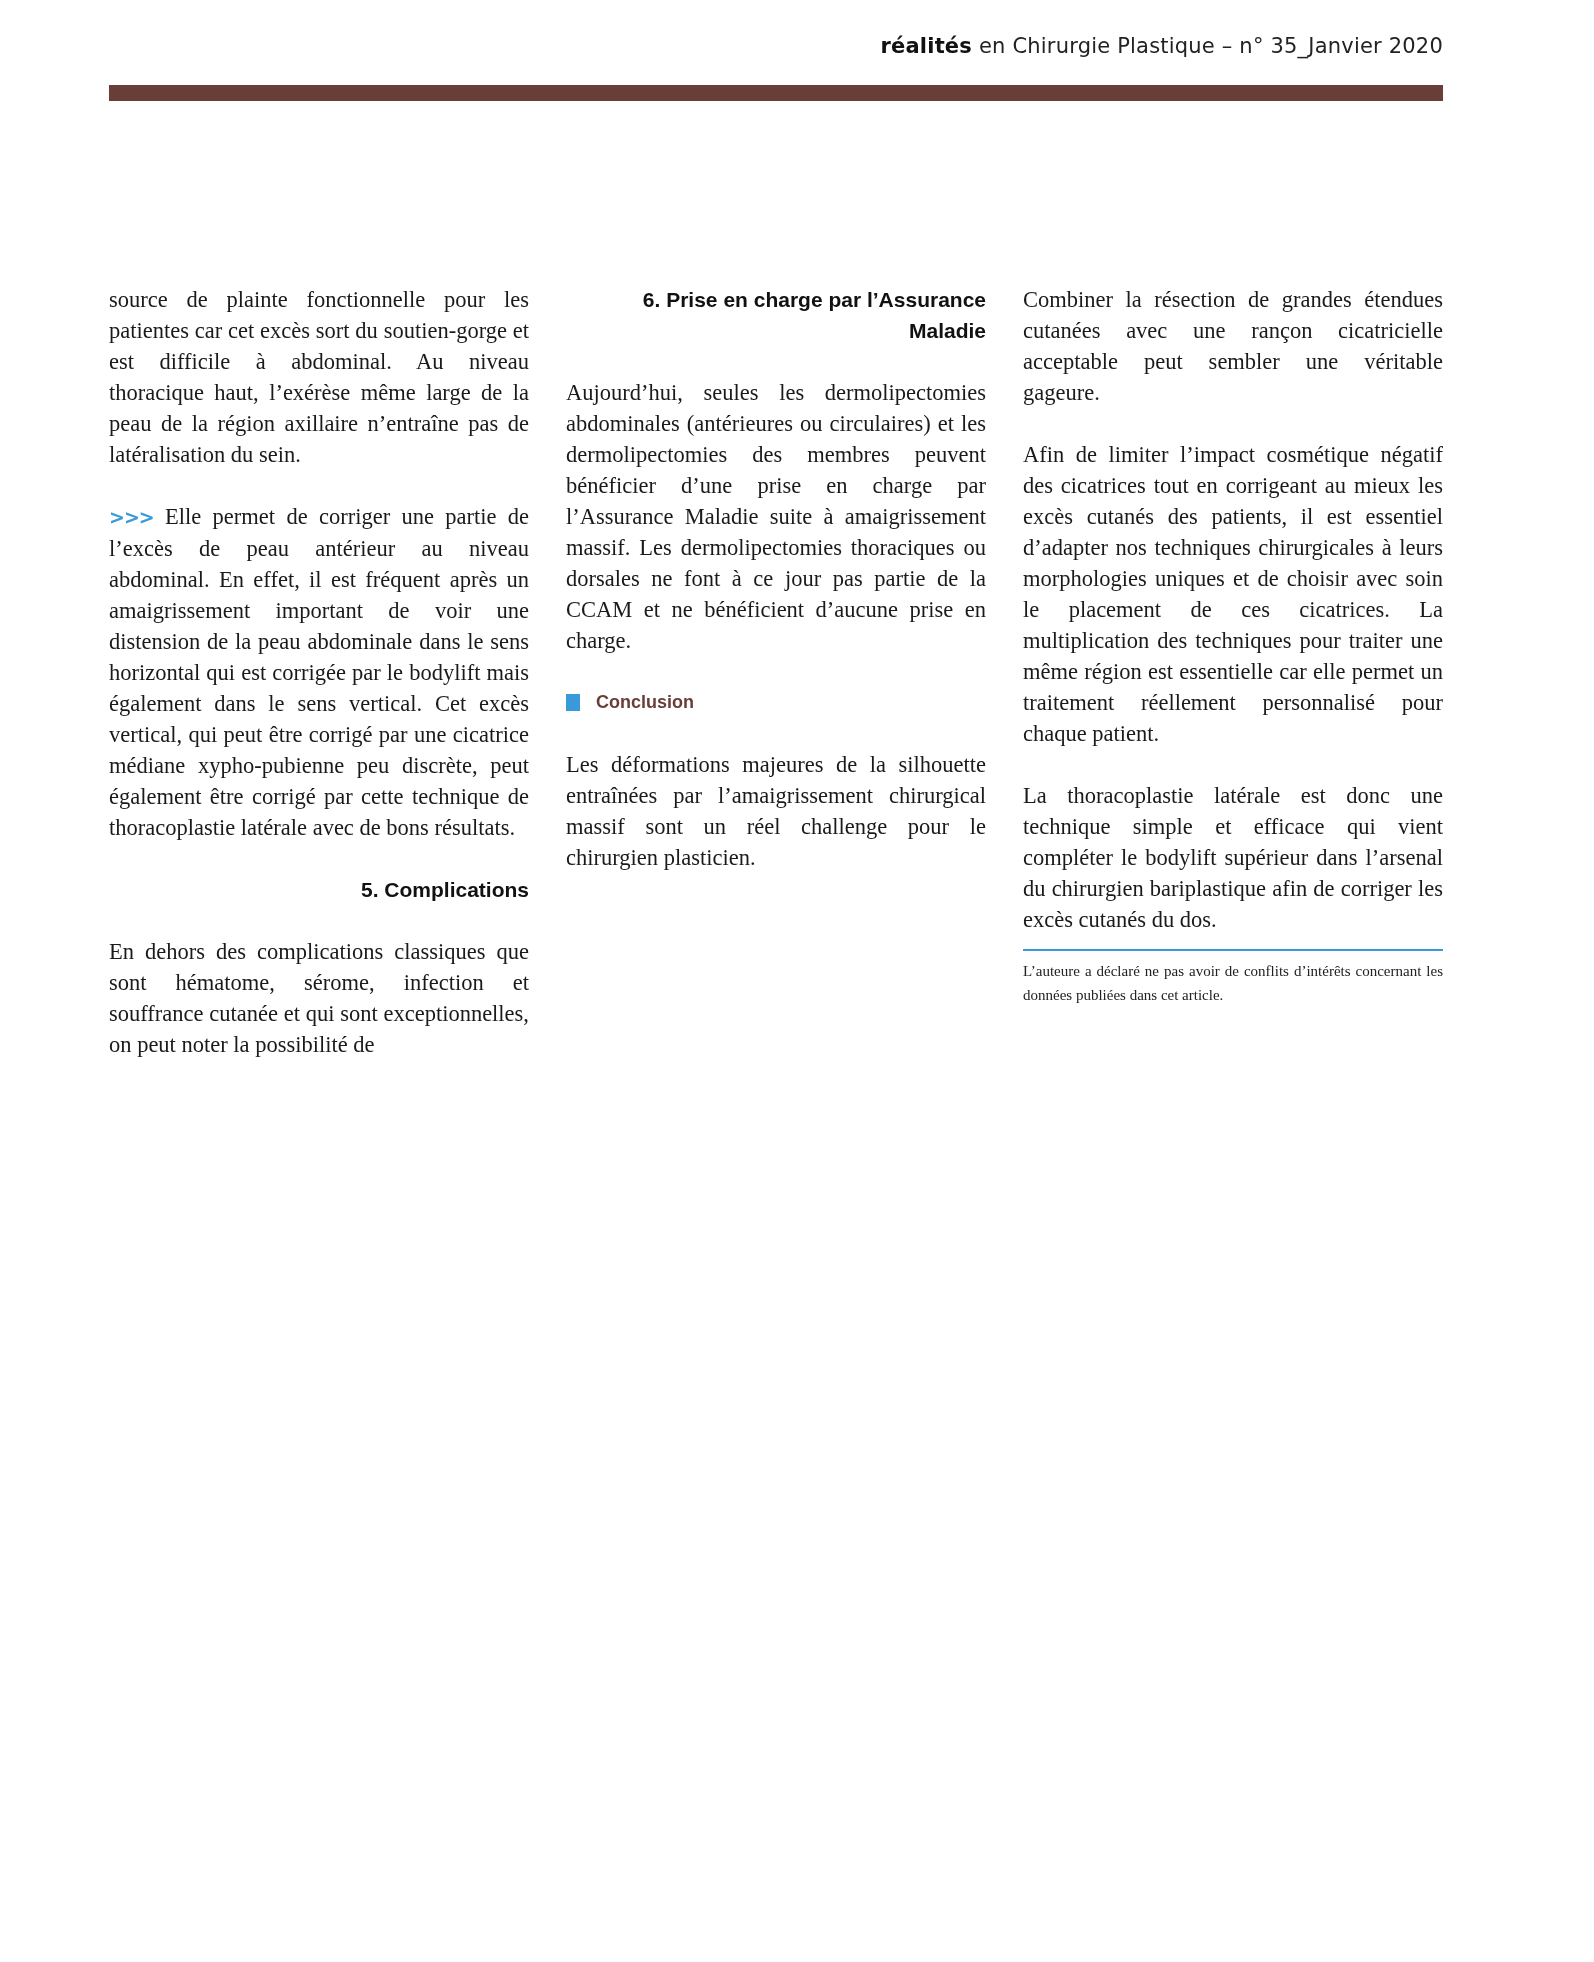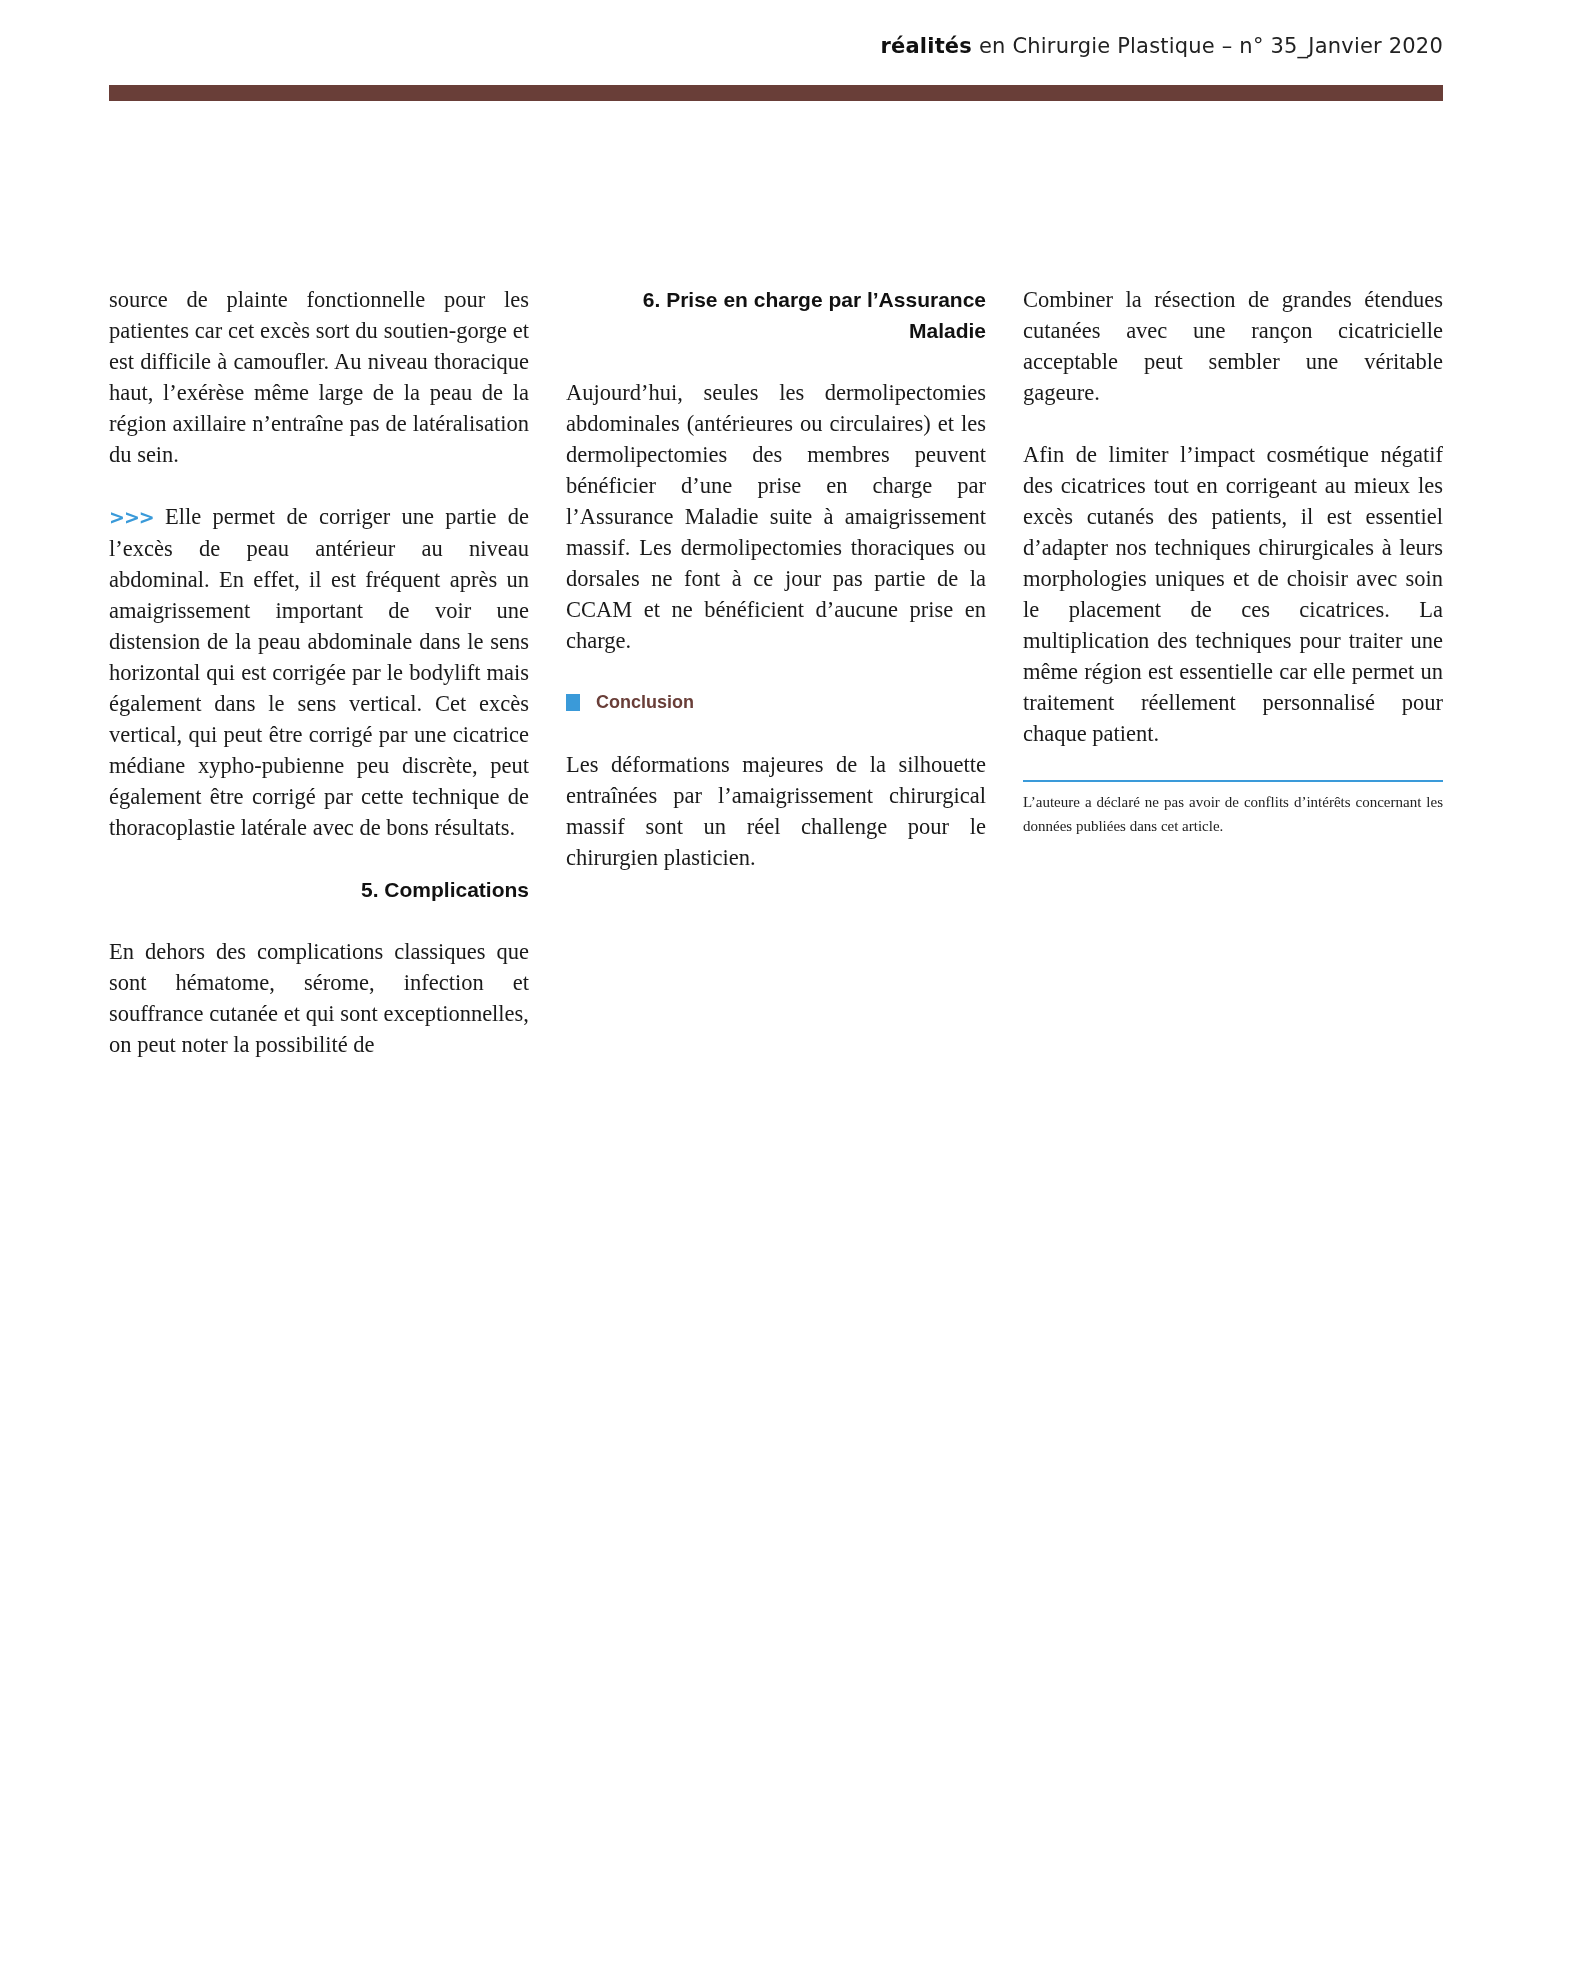--- a/index.html
+++ b/index.html
@@ -46,34 +46,35 @@
 </style>
 </head>
 <body>
 
 <div class="header-title">
   <b>réalités</b><span> en Chirurgie Plastique – n° 35_Janvier 2020</span>
 </div>
 <div class="header-bar"></div>
 
 <div class="col col1">
-  <p>source de plainte fonctionnelle pour les patientes car cet excès sort du soutien-gorge et est difficile à camoufler. Au niveau thoracique haut, l’exérèse même large de la peau de la région axillaire n’entraîne pas de latéralisation du sein.</p>
+  <p>source de plainte fonctionnelle pour les patientes car cet excès sort du soutien-gorge et est difficile à abdominal. Au niveau thoracique haut, l’exérèse même large de la peau de la région axillaire n’entraîne pas de latéralisation du sein.</p>
   <p><span class="arrows">&gt;&gt;&gt;</span><span> Elle permet de corriger une partie de l’excès de peau antérieur au niveau abdominal. En effet, il est fréquent après un amaigrissement important de voir une distension de la peau abdominale dans le sens horizontal qui est corrigée par le bodylift mais également dans le sens vertical. Cet excès vertical, qui peut être corrigé par une cicatrice médiane xypho-pubienne peu discrète, peut également être corrigé par cette technique de thoracoplastie latérale avec de bons résultats.</span></p>
   <div class="sub-h">5. Complications</div>
   <p>En dehors des complications classiques que sont hématome, sérome, infection et souffrance cutanée et qui sont exceptionnelles, on peut noter la possibilité de</p>
 </div>
 
 <div class="col col2">
   <div class="sub-h">6. Prise en charge par l’Assurance Maladie</div>
   <p>Aujourd’hui, seules les dermolipectomies abdominales (antérieures ou circulaires) et les dermolipectomies des membres peuvent bénéficier d’une prise en charge par l’Assurance Maladie suite à amaigrissement massif. Les dermolipectomies thoraciques ou dorsales ne font à ce jour pas partie de la CCAM et ne bénéficient d’aucune prise en charge.</p>
   <div class="sec-h">
     <span class="sec-square"></span>
     <span class="sec-title">Conclusion</span>
   </div>
   <p>Les déformations majeures de la silhouette entraînées par l’amaigrissement chirurgical massif sont un réel challenge pour le chirurgien plasticien.</p>
 </div>
 
 <div class="col col3">
   <p>Combiner la résection de grandes étendues cutanées avec une rançon cicatricielle acceptable peut sembler une véritable gageure.</p>
   <p>Afin de limiter l’impact cosmétique négatif des cicatrices tout en corrigeant au mieux les excès cutanés des patients, il est essentiel d’adapter nos techniques chirurgicales à leurs morphologies uniques et de choisir avec soin le placement de ces cicatrices. La multiplication des techniques pour traiter une même région est essentielle car elle permet un traitement réellement personnalisé pour chaque patient.</p>
+  <p style="margin-bottom:0">La thoracoplastie latérale est donc une technique simple et efficace qui vient compléter le bodylift supérieur dans l’arsenal du chirurgien bariplastique afin de corriger les excès cutanés du dos.</p>
   <div class="footnote-rule"></div>
   <div class="footnote">L’auteure a déclaré ne pas avoir de conflits d’intérêts concernant les données publiées dans cet article.</div>
 </div>
 
 </body></html>

